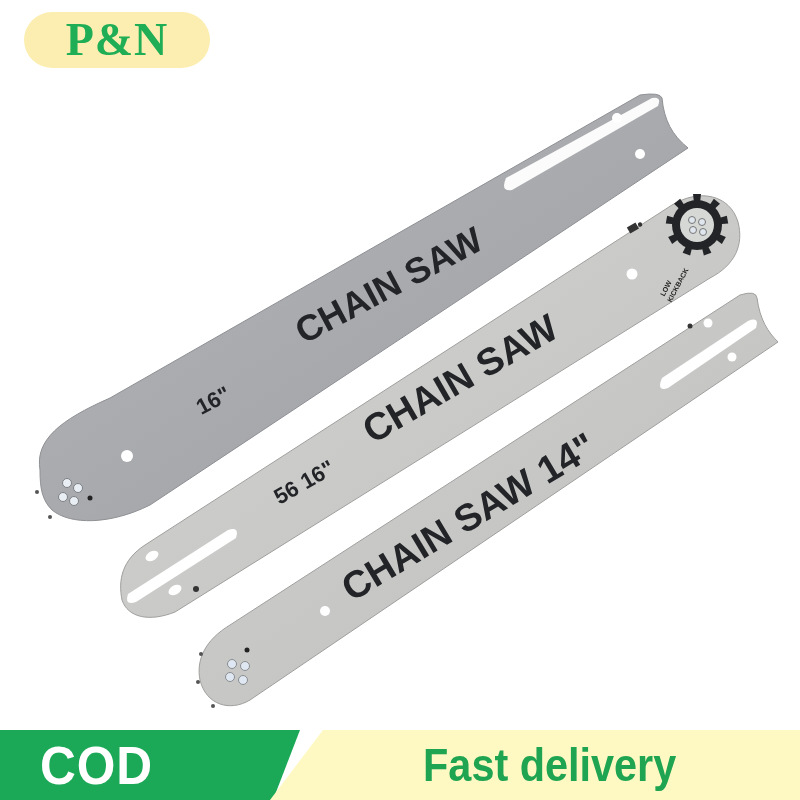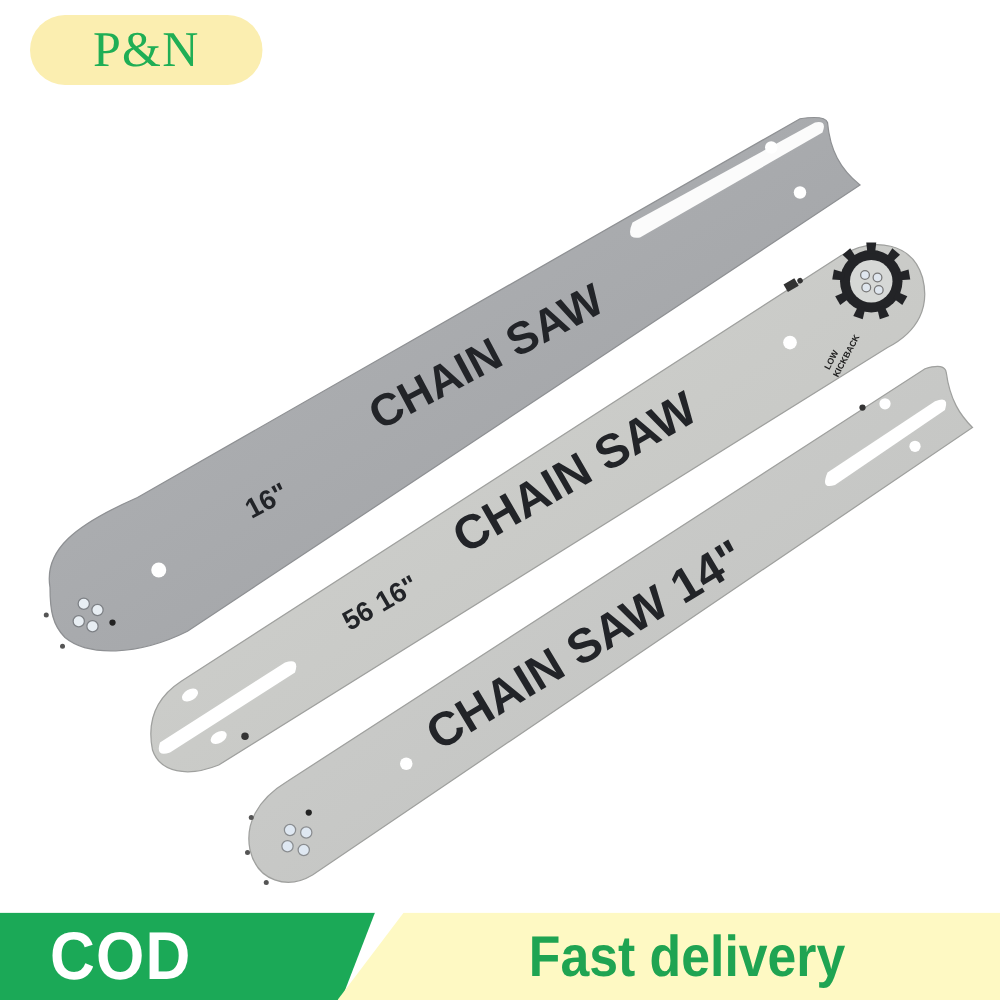--- a/index.html
+++ b/index.html
@@ -4,22 +4,22 @@
 <style>
   html, body { margin: 0; padding: 0; }
   body { width: 800px; height: 800px; position: relative; overflow: hidden; background: #ffffff; font-family: "Liberation Sans", sans-serif; }
   .stage { position: absolute; left: 0; top: 0; width: 800px; height: 800px; }
   .logo-badge {
     position: absolute; left: 24px; top: 12px; width: 186px; height: 56px;
     background: #fbeeb0; border-radius: 28px;
     display: flex; align-items: center; justify-content: center;
   }
   .logo-text {
-    font-family: "Liberation Serif", serif; font-weight: normal;
-    font-size: 40px; color: #1fae55; letter-spacing: 1px; line-height: 1;
+    font-family: "Liberation Serif", serif; font-weight: bold;
+    font-size: 46px; color: #1fae55; letter-spacing: 1px; line-height: 1;
   }
   .blade-label {
     position: absolute; font-family: "Liberation Sans", sans-serif; font-weight: bold;
     color: #222428; white-space: nowrap; transform-origin: left center; line-height: 1;
   }
   .tiny-label { position: absolute; font-family: "Liberation Sans", sans-serif; font-weight: bold; color: #222; white-space: nowrap; transform-origin: left center; line-height: 1; }
   .footer { position: absolute; left: 0; top: 730px; width: 728px; height: 70px; }
   .footer-left {
     position: absolute; left: 0; top: 0; width: 300px; height: 70px;
     background: #1ba957;

